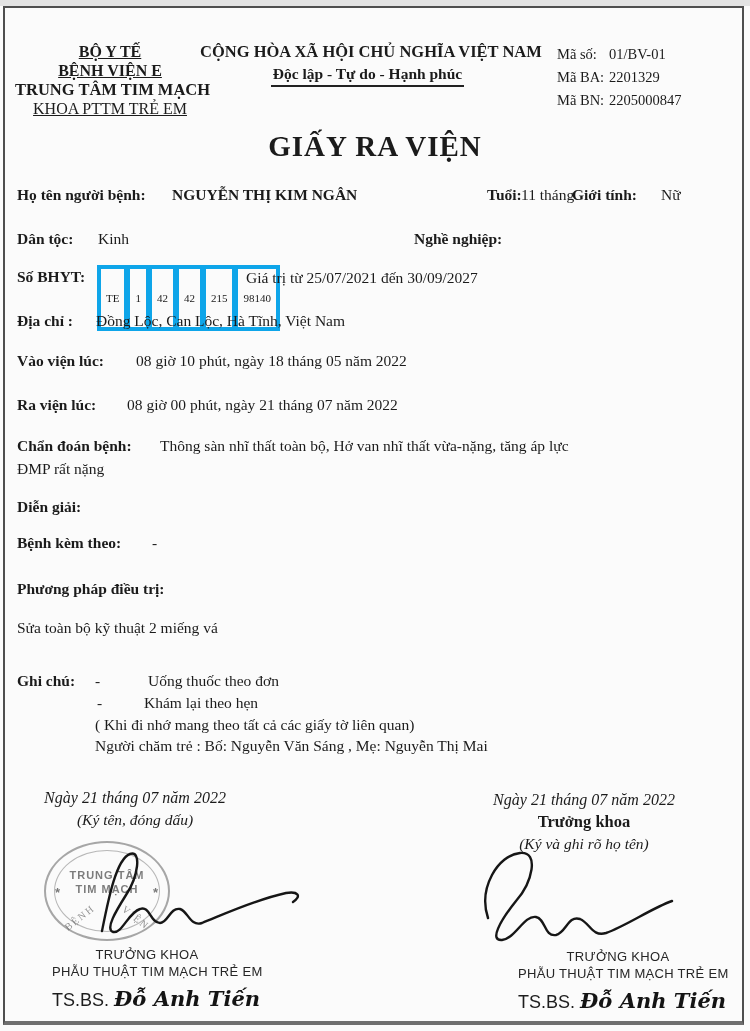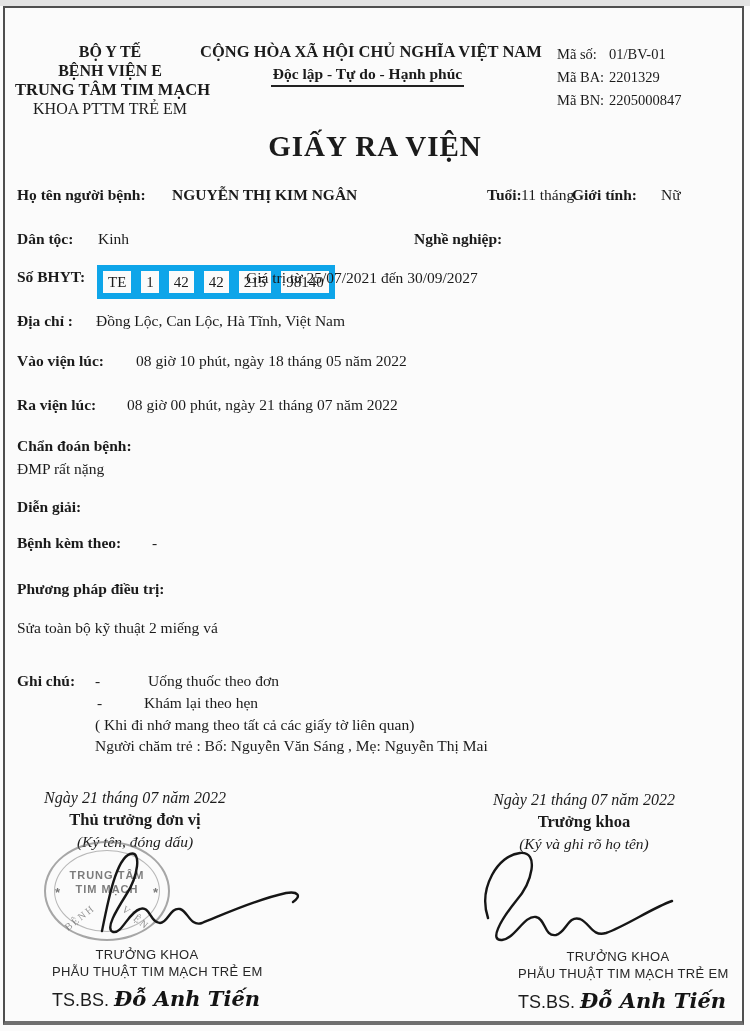--- a/index.html
+++ b/index.html
@@ -7,34 +7,34 @@
     position:relative;width:750px;height:1031px;background:#fbfbfb;
     font-family:"Liberation Serif","DejaVu Serif",serif;color:#1b1b1b;overflow:hidden;
   }
   .scan-top{position:absolute;left:0;top:0;width:750px;height:6px;background:#e3e3e3;}
   .frame{position:absolute;left:3px;top:6px;width:741px;height:1019px;box-sizing:border-box;
     border:2px solid #4f4f4f;border-bottom:4px solid #6f6f6f;}
   .abs{position:absolute;white-space:nowrap;}
   .b{font-weight:bold;}
   .ctr{text-align:center;}
   .fs15{font-size:15.5px;}
-  .fs16{font-size:16px;}
+  .fs16{font-size:16px;text-decoration:underline;}
   
   .org{left:15px;top:42px;width:190px;line-height:19px;}
   .org .l3{font-size:16.5px;}
   .nat{left:200px;top:42px;width:335px;}
   .nat .l1{font-size:16.5px;font-weight:bold;white-space:nowrap;}
   .nat .l2{display:inline-block;font-size:15.5px;font-weight:bold;margin-top:3px;
     padding:0 2px 2px 2px;border-bottom:2px solid #222;}
   .codes{left:557px;top:43px;width:185px;font-size:14.5px;line-height:23px;}
   .codes .lab{display:inline-block;min-width:52px;}
   .doc-title{left:0;top:130px;width:750px;text-align:center;font-size:29px;font-weight:bold;letter-spacing:1px;}
   
   .bhyt{left:97px;top:265px;display:flex;align-items:stretch;}
-  .bhyt .cell{border:6px solid #0ea5e9;margin-left:-2px;padding:1px 5px;font-size:15px;line-height:20px;}
+  .bhyt .cell{border:4px solid #0ea5e9;margin-left:-2px;padding:19px 5px;font-size:11px;line-height:20px;}
   .bhyt .cell:first-child{margin-left:0;}
   
   .sign-block{line-height:22px;}
   .sign-block .date{font-style:italic;font-size:16px;}
   .sign-block .role{font-weight:bold;font-size:16.5px;}
   .sign-block .instr{font-style:italic;font-size:15.5px;}
   .dept{font-family:"Liberation Sans","DejaVu Sans",sans-serif;font-size:13px;line-height:17px;letter-spacing:.3px;color:#262626;}
   .signer{margin-top:6px;white-space:nowrap;}
   .signer .pre{font-family:"Liberation Sans","DejaVu Sans",sans-serif;font-size:18px;color:#1d1d1d;}
   .signer .nm{font-family:"DejaVu Serif",serif;font-style:italic;font-weight:bold;font-size:21px;margin-left:5px;color:#141414;}
@@ -105,40 +105,40 @@
 
   <span class="abs b fs15" style="left:17px;top:312px;">Địa chỉ :</span>
   <span class="abs fs15" style="left:96px;top:312px;">Đồng Lộc, Can Lộc, Hà Tĩnh, Việt Nam</span>
 
   <span class="abs b fs15" style="left:17px;top:352px;">Vào viện lúc:</span>
   <span class="abs fs15" style="left:136px;top:352px;">08 giờ 10 phút, ngày 18 tháng 05 năm 2022</span>
   <span class="abs b fs15" style="left:17px;top:396px;">Ra viện lúc:</span>
   <span class="abs fs15" style="left:127px;top:396px;">08 giờ 00 phút, ngày 21 tháng 07 năm 2022</span>
 
   <span class="abs b fs15" style="left:17px;top:437px;">Chẩn đoán bệnh:</span>
+  <span class="abs fs15" style="left:160px;top:437px;">Thông sàn nhĩ thất toàn bộ, Hở van nhĩ thất vừa-nặng, tăng áp lực</span>
   <span class="abs fs15" style="left:17px;top:460px;">ĐMP rất nặng</span>
 
   <span class="abs b fs15" style="left:17px;top:498px;">Diễn giải:</span>
   <span class="abs b fs15" style="left:17px;top:534px;">Bệnh kèm theo:</span>
   <span class="abs fs15" style="left:152px;top:534px;">-</span>
 
   <span class="abs b fs15" style="left:17px;top:580px;">Phương pháp điều trị:</span>
   <span class="abs fs15" style="left:17px;top:619px;">Sửa toàn bộ kỹ thuật 2 miếng vá</span>
 
   <span class="abs b fs15" style="left:17px;top:672px;">Ghi chú:</span>
   <span class="abs fs15" style="left:95px;top:672px;">-</span>
   <span class="abs fs15" style="left:148px;top:672px;">Uống thuốc theo đơn</span>
   <span class="abs fs15" style="left:97px;top:694px;">-</span>
   <span class="abs fs15" style="left:144px;top:694px;">Khám lại theo hẹn</span>
   <span class="abs fs15" style="left:95px;top:716px;">( Khi đi nhớ mang theo tất cả các giấy tờ liên quan)</span>
   <span class="abs fs15" style="left:95px;top:737px;">Người chăm trẻ : Bố: Nguyễn Văn Sáng , Mẹ: Nguyễn Thị Mai</span>
 
   <div class="abs ctr sign-block" style="left:30px;top:787px;width:210px;">
     <div class="date">Ngày 21 tháng 07 năm 2022</div>
-    <div class="role">Thủ trưởng đơn vị</div>
     <div class="instr">(Ký tên, đóng dấu)</div>
   </div>
 
   <div class="abs ctr sign-block" style="left:478px;top:789px;width:212px;">
     <div class="date">Ngày 21 tháng 07 năm 2022</div>
     <div class="role">Trưởng khoa</div>
     <div class="instr">(Ký và ghi rõ họ tên)</div>
   </div>
 
   <div class="abs stamp">

